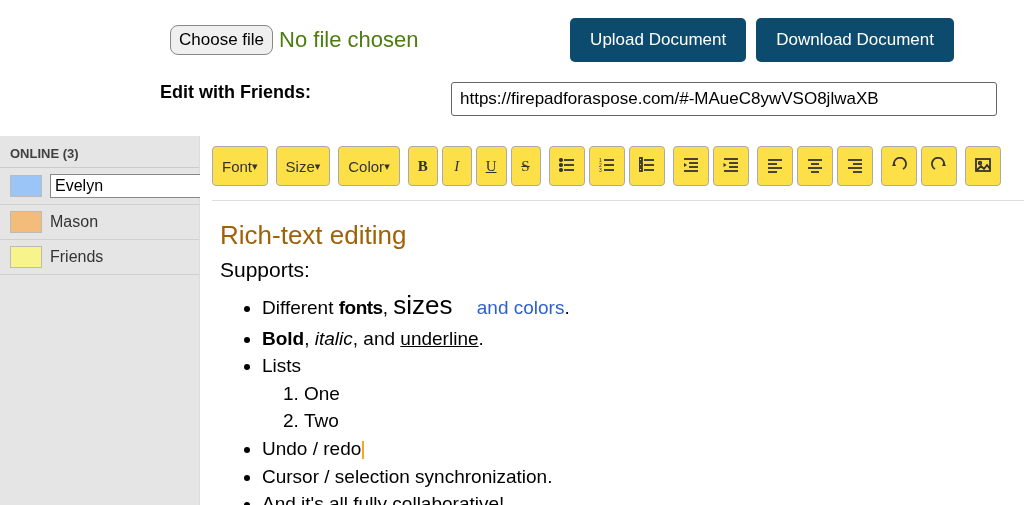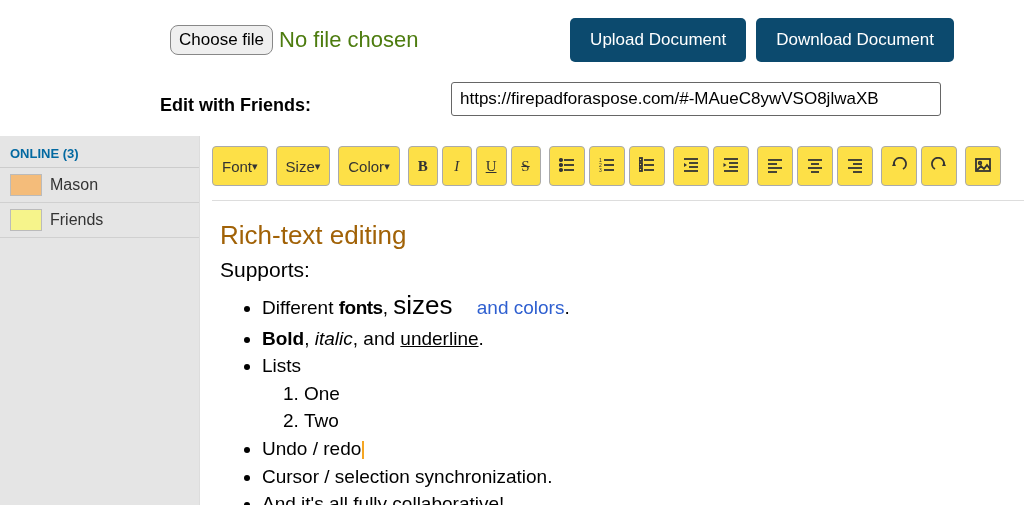--- a/index.html
+++ b/index.html
@@ -38,32 +38,32 @@
     padding: 12px 20px;
     border-radius: 5px;
     margin-left: 10px;
     cursor: pointer;
   }
   .top-row .right { margin-right: 70px; display: flex; }
 
   
   .share-row {
     display: flex;
-    align-items: flex-end;
+    align-items: flex-start;
     padding: 20px 0 0 160px;
   }
   .share-label {
     font-size: 18px;
     font-weight: bold;
   }
   .share-url {
     margin-left: 140px;
     font-size: 17px;
     padding: 6px 8px;
-    width: 490px;
+    width: 546px;
     border: 1px solid #666;
     border-radius: 3px;
     font-family: Arial, Helvetica, sans-serif;
   }
 
   
   .main {
     display: flex;
     margin-top: 20px;
     height: 380px;
@@ -72,21 +72,21 @@
   
   .sidebar {
     width: 200px;
     background: #e5e5e5;
     border-right: 1px solid #ddd;
     padding-top: 6px;
   }
   .online-header {
     font-size: 13px;
     font-weight: bold;
-    color: #0369a1;
+    color: #404040;
     padding: 4px 10px 6px 10px;
     border-bottom: 1px solid #ccc;
   }
   .user-row {
     display: flex;
     align-items: center;
     padding: 6px 10px;
     border-bottom: 1px solid #d0d0d0;
     gap: 8px;
   }
@@ -208,20 +208,24 @@
   <span class="share-label">Edit with Friends:</span>
   <input class="share-url" value="https://firepadforaspose.com/#-MAueC8ywVSO8jlwaXB" style="">
 </div>
 
 <div class="main">
 
   <div class="sidebar">
     <div class="online-header">
       <span>ONLINE</span>
       (<span>3</span>)
+    </div>
+    <div class="user-row">
+      <div class="swatch" style="background:#9CC5F7"></div>
+      <input class="user-name-input" value="Evelyn" style="">
     </div>
     <div class="user-row">
       <div class="swatch" style="background:#F4BC7A"></div>
       <span class="user-name-static">Mason</span>
     </div>
     <div class="user-row">
       <div class="swatch" style="background:#F6F48B"></div>
       <span class="user-name-static">Friends</span>
     </div>
   </div>

